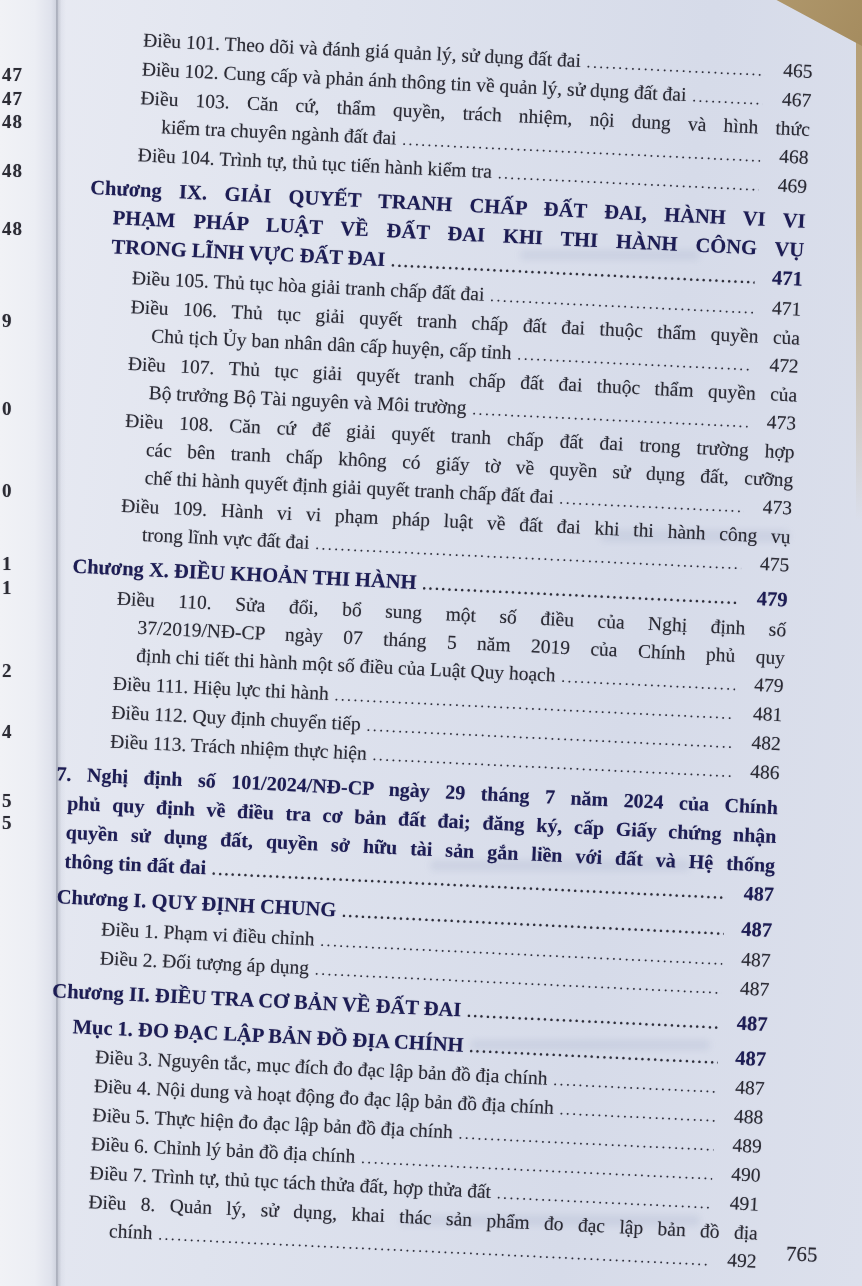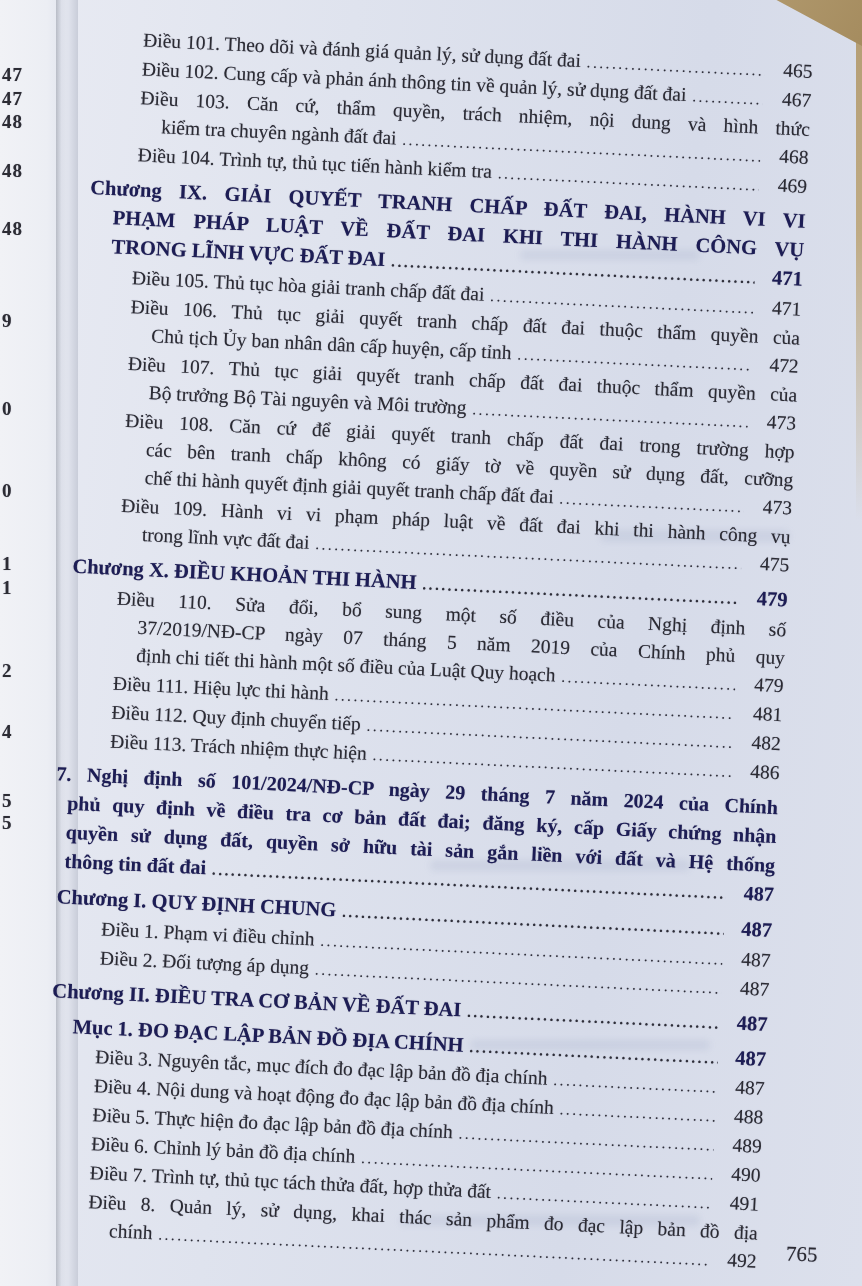--- a/index.html
+++ b/index.html
@@ -1,21 +1,21 @@
 <!DOCTYPE html>
 <html><head>
 <meta charset="utf-8">
 <style>
   html,body{margin:0;padding:0;}
   body{width:862px;height:1286px;overflow:hidden;
        font-family:"Liberation Serif","DejaVu Serif",serif;}
   .photo{position:relative;width:862px;height:1286px;overflow:hidden;
          background:linear-gradient(97deg,#e9ebf3 0%,#dfe3ee 35%,#d6dbe9 70%,#dce0ec 100%);}
   
-  .left-page{position:absolute;left:0;top:0;width:78px;height:1286px;
+  .left-page{position:absolute;left:0;top:0;width:58px;height:1286px;
              background:linear-gradient(90deg,#f1f2f6 0%,#eceef4 60%,#dfe2ec 88%,#c9cdd9 100%);
              z-index:2;}
   .gutter{position:absolute;left:56px;top:0;width:10px;height:1286px;
           background:linear-gradient(90deg,rgba(110,115,130,.38),rgba(190,195,210,.18) 55%,rgba(255,255,255,0));
           z-index:3;}
   .frag{position:absolute;left:2px;font-weight:bold;font-size:19px;color:#2c2c34;
         letter-spacing:1px;white-space:nowrap;}
   
   .corner-tr{position:absolute;right:0;top:0;width:190px;height:46px;z-index:4;
              background:linear-gradient(120deg,#b8a176,#a58c5f);

